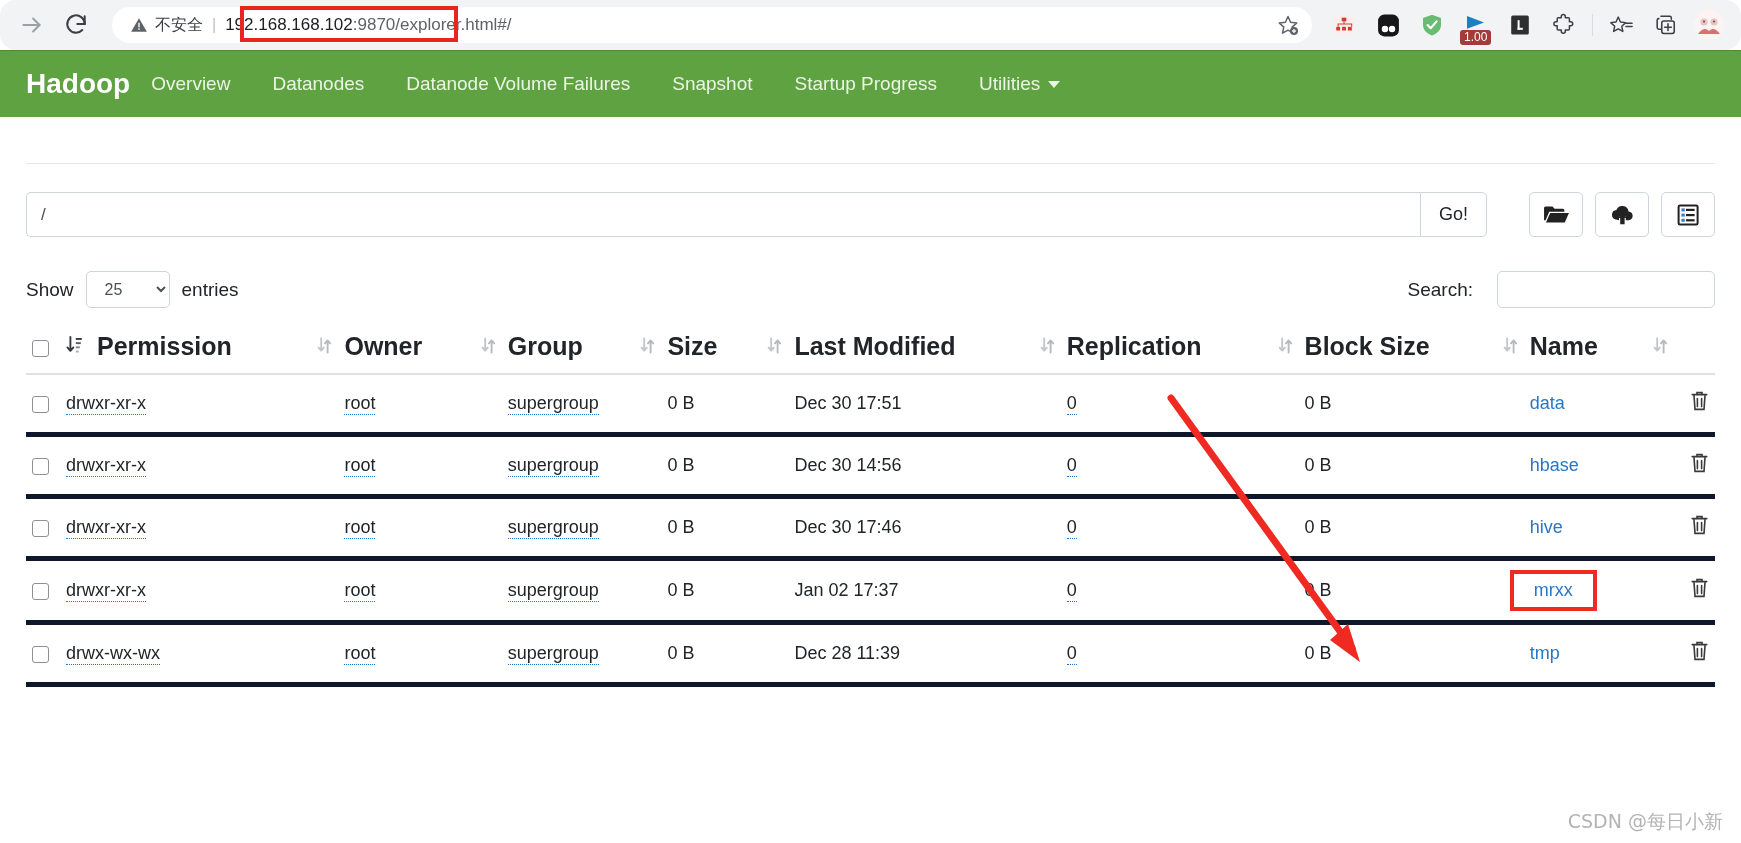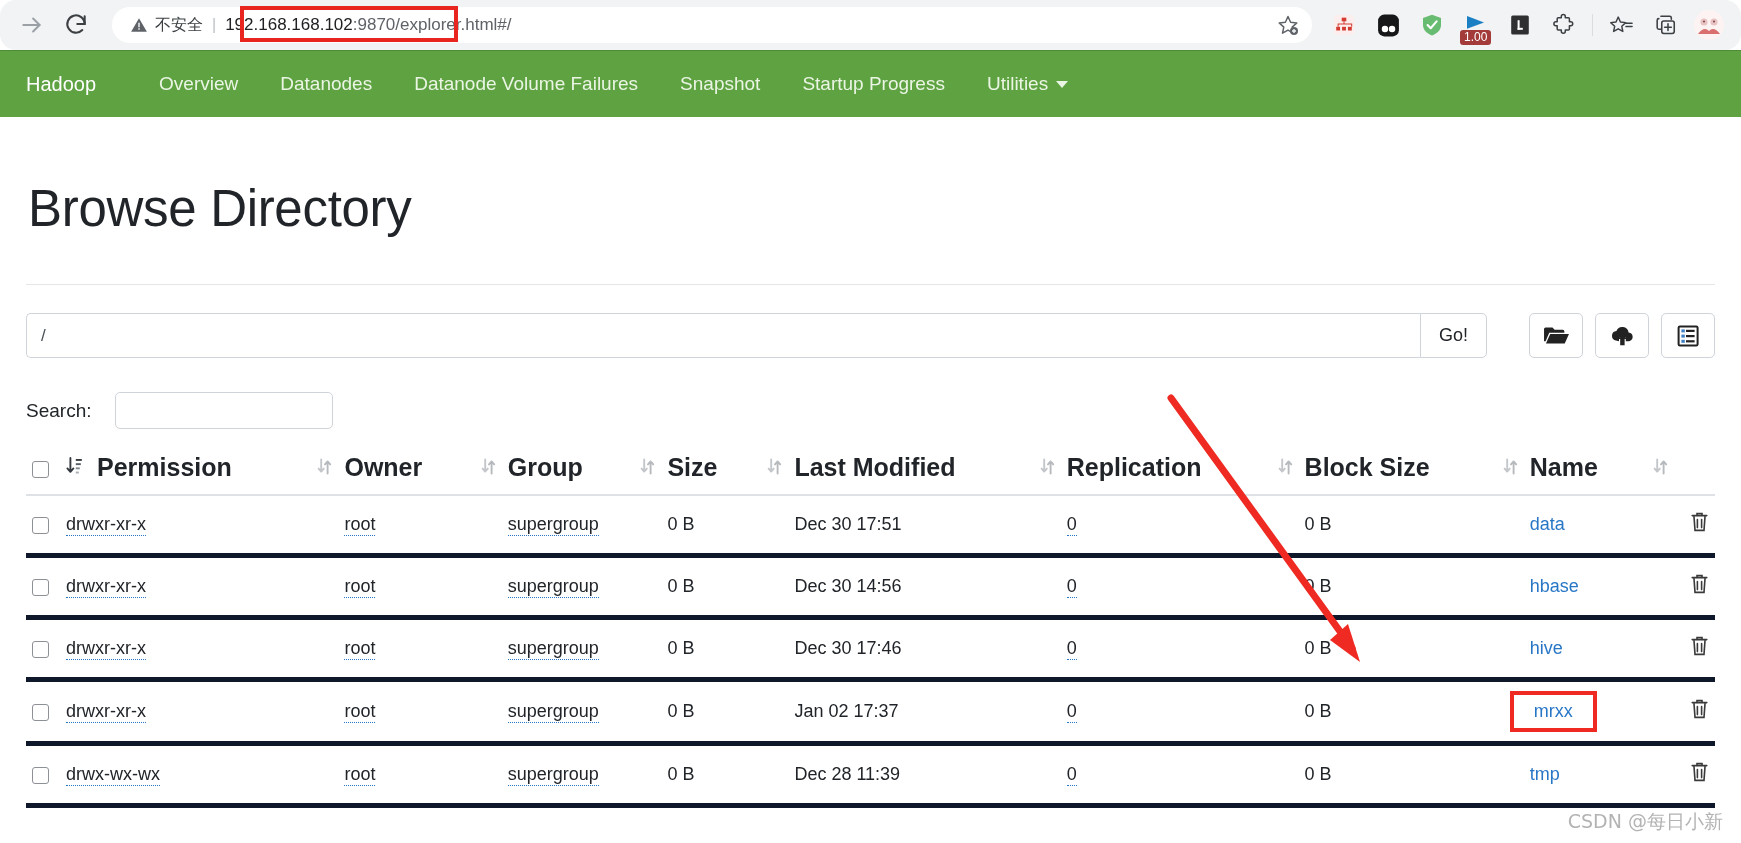--- a/index.html
+++ b/index.html
@@ -53,21 +53,21 @@
   .vsep{width:1px;height:22px;background:#dadce0;margin:0 6px;flex:0 0 auto;}
   .avatar-img{width:30px;height:30px;border-radius:50%;background:#fdf2f2;display:block;}
 
   
   .hadoop-nav{
     background:#5fa241; height:67px;
     display:flex; align-items:center; padding-left:26px;
     border-top:1px solid #4d8c34;
   }
   .brand{
-    color:#fff; font-size:20px; font-weight:400; margin-right:42px;
+    color:#fff; font-size:28px; font-weight:700; 
     font-family:"Liberation Sans", sans-serif; cursor:pointer;
   }
   .nav-link{
     color:#eaf5e4; font-size:19px; padding:0 21px; cursor:pointer; white-space:nowrap;
   }
   .caret{
     display:inline-block; width:0;height:0;margin-left:8px;
     border-left:6px solid transparent;border-right:6px solid transparent;
     border-top:7px solid #eaf5e4; vertical-align:middle;
   }
@@ -277,21 +277,20 @@
     <div class="nav-link">Datanodes</div>
     <div class="nav-link">Datanode Volume Failures</div>
     <div class="nav-link">Snapshot</div>
     <div class="nav-link">Startup Progress</div>
     <div class="nav-link">
       <span>Utilities</span><span class="caret"></span>
     </div>
   </div>
 
   <div class="page">
-    <h1 class="page-title">Browse Directory</h1>
     <div class="rule"></div>
 
     <div class="toolbar">
       <div class="input-group">
         <input class="path-input" type="text" value="/" style="">
         <button class="go-btn">Go!</button>
       </div>
       <div class="icon-btn-group">
         <div class="icon-btn">
           <svg width="27" height="23" viewBox="0 0 28 24" fill="#222">
@@ -314,20 +313,29 @@
             <rect x="5.4" y="15.8" width="3.4" height="3" fill="#3b7fc4"></rect>
             <rect x="10" y="5.8" width="8.6" height="2.2" fill="#222"></rect>
             <rect x="10" y="11" width="8.6" height="2.2" fill="#222"></rect>
             <rect x="10" y="16.2" width="8.6" height="2.2" fill="#222"></rect>
           </svg>
         </div>
       </div>
     </div>
 
     <div class="controls">
+      <div class="show-entries">
+        <span>Show</span>
+        <select class="entries-select">
+          <option>25</option>
+          <option>50</option>
+          <option>100</option>
+        </select>
+        <span>entries</span>
+      </div>
       <div class="search-box">
         <span>Search:</span>
         <input class="search-input" type="text" value="" style="">
       </div>
     </div>
 
     <table class="fs-table">
       <thead>
         <tr>
           <th class="th-lead">

